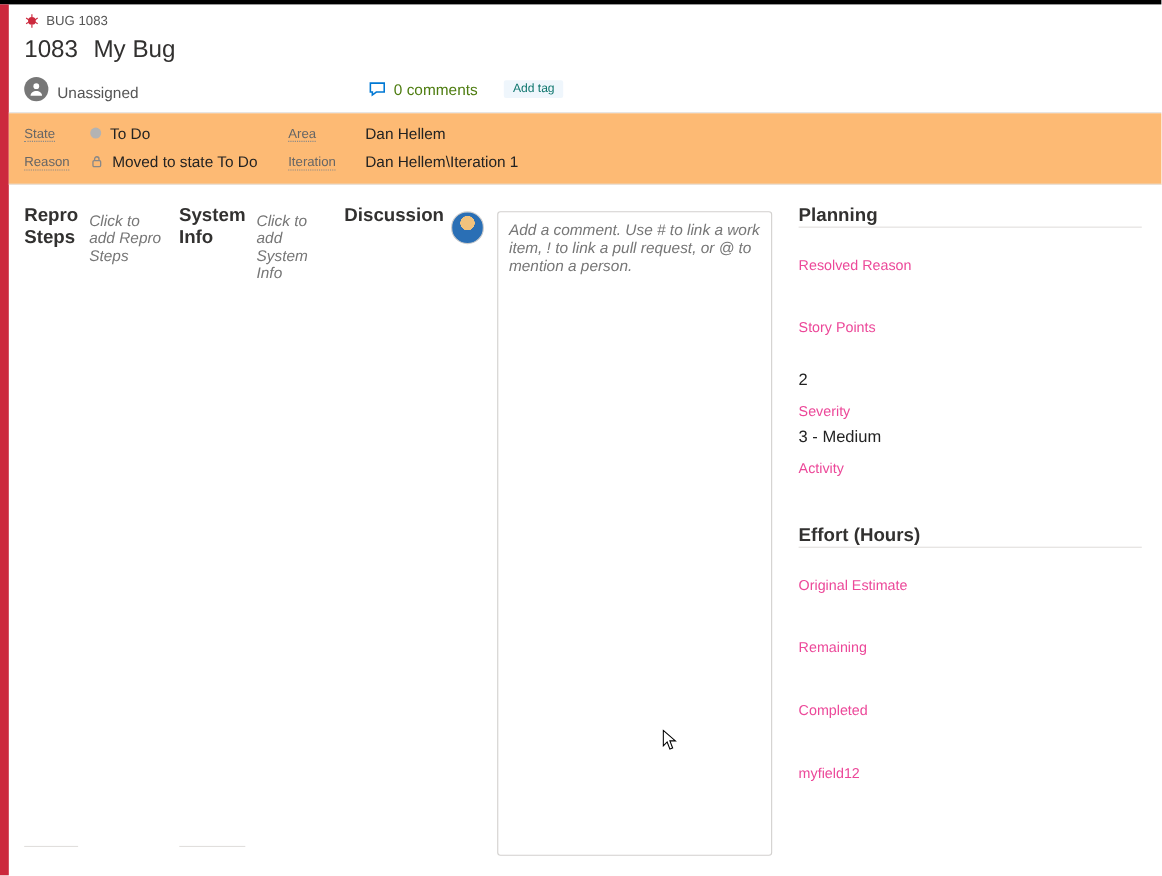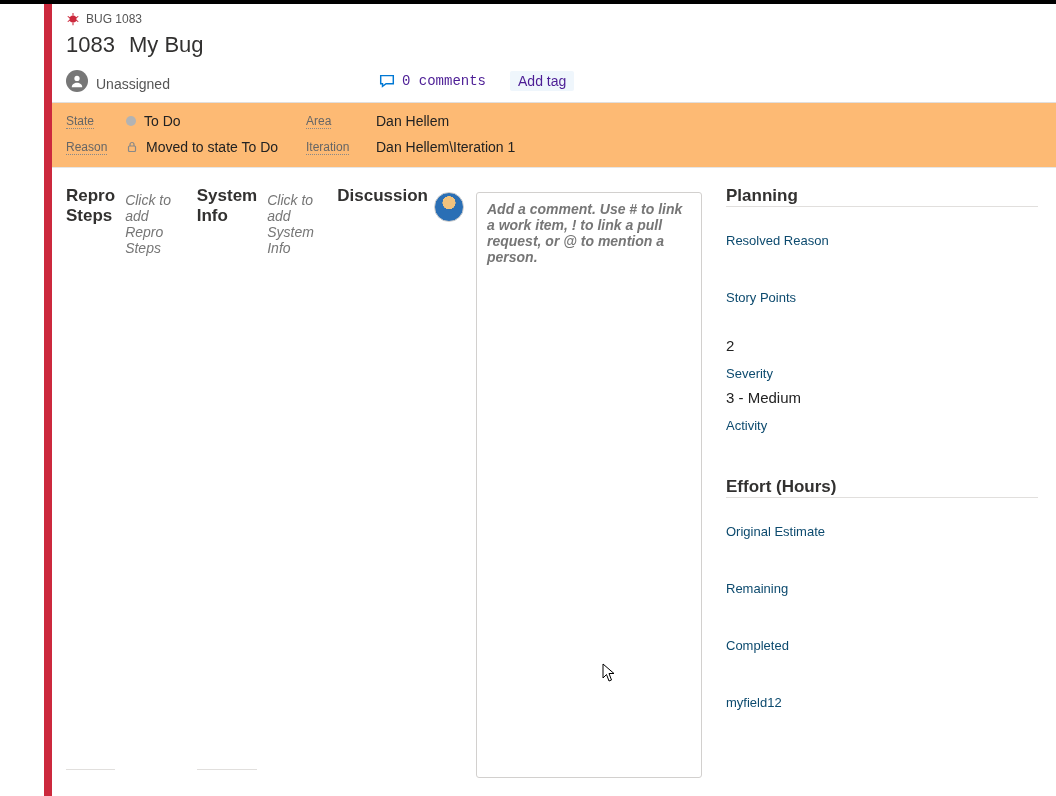--- a/index.html
+++ b/index.html
@@ -16,21 +16,20 @@
       height: 796px;
       overflow: hidden;
     }
     .topbar {
       height: 4px;
       background: #000;
     }
     .container {
       display: flex;
       height: calc(100% - 4px);
-      margin-left: 44px;
     }
     .color-rail {
       width: 8px;
       background: #cc293d;
       flex-shrink: 0;
     }
     .content {
       flex: 1;
       display: flex;
       flex-direction: column;
@@ -89,32 +88,31 @@
       display: flex;
       align-items: center;
       justify-content: center;
     }
     .person-circle svg { width: 14px; height: 14px; }
     .assign-text { color: #555; }
     .comments-chip {
       display: flex;
       align-items: center;
       gap: 6px;
-      color: #4c1d95;
+      color: #4d7c0f;
       margin-left: 4px;
-      font-family: Liberation Mono, monospace;
     }
     .comments-chip svg { width: 18px; height: 18px; color: #0078d4; }
     .addtag-chip {
       background: #eff6fc;
-      color: #4c1d95;
+      color: #0f766e;
       padding: 2px 8px;
       border-radius: 2px;
       margin-left: 16px;
-      font-size: 14px;
+      font-size: 11px;
       cursor: pointer;
     }
     .divider-gray {
       border-top: 1px solid #e1dfdd;
     }
     
     .state-band {
       padding: 10px 14px 12px 14px;
       background: #fdba74;
       border-bottom: 1px solid #e6e6e6;
@@ -183,21 +181,20 @@
     .placeholder-field {
       font-style: italic;
       color: #767676;
       padding: 6px 4px 24px 4px;
       cursor: text;
     }
     .discussion {
       display: flex;
       gap: 12px;
       margin-top: 6px;
-      font-weight: bold;
     }
     .avatar {
       width: 30px;
       height: 30px;
       border-radius: 50%;
       background: radial-gradient(circle at 50% 35%, #f1c27d 0 28%, #2a6fb5 29% 100%);
       flex-shrink: 0;
       border: 1px solid #ccc;
     }
     .comment-box {
@@ -210,21 +207,21 @@
       color: #767676;
       cursor: text;
     }
     
     .side-section-title {
       font-size: 17px;
       font-weight: 600;
     }
     .side-label {
       font-size: 13px;
-      color: #0c4a6e;
+      color: #ec4899;
       margin-top: 12px;
     }
     .side-value {
       font-size: 15px;
       color: #222;
       margin-top: 2px;
     }
     .spacer18 { height: 18px; }
     .cursor-arrow {
       position: absolute;

